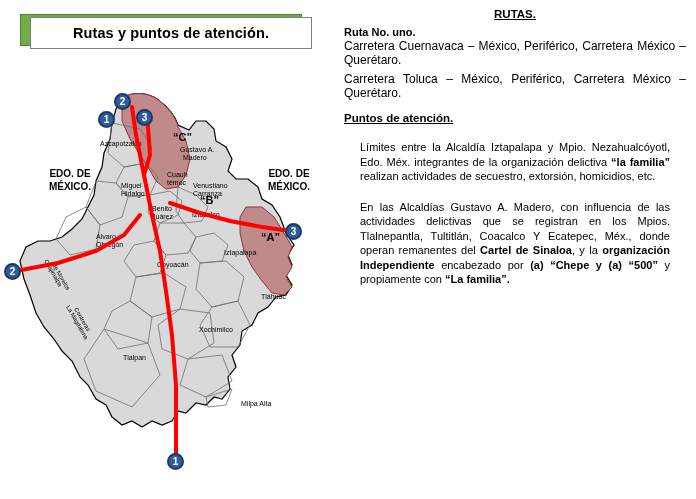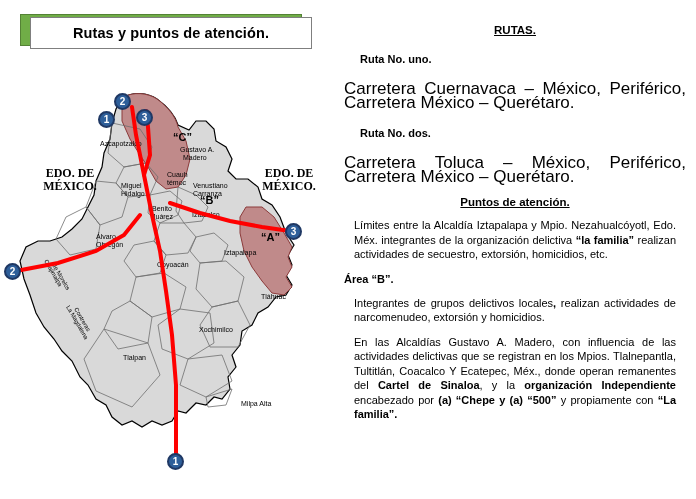--- a/index.html
+++ b/index.html
@@ -60,26 +60,25 @@
     position: absolute;
     left: 0;
     top: 55px;
     width: 400px;
     height: 444px;
   }
   .map-svg { display: block; }
 
   .edo-label {
     position: absolute;
-    font-size: 12px;
+    font-size: 10px;
     font-weight: bold;
     line-height: 13px;
     text-align: center;
     color: #000;
-    font-family: Liberation Serif, serif;
   }
   .edo-left { left: 34px; top: 112px; width: 72px; }
   .edo-right { left: 253px; top: 112px; width: 72px; }
 
   .marker {
     position: absolute;
     width: 17px;
     height: 17px;
     border-radius: 50%;
     background: #2e5f9a;
@@ -106,52 +105,51 @@
     text-align: center;
     font-size: 14.5px;
     font-weight: bold;
     margin: 5px 0 12px 0;
   }
   .section-head {
     text-align: center;
     font-size: 11.5px;
     font-weight: bold;
     text-decoration: underline;
-    margin: 16px 0 5px 0;
+    margin: 0 0 5px 0;
   }
   .route-block { margin-bottom: 2px; }
   .route-name {
     font-size: 11px;
     font-weight: bold;
-    margin: 16px;
+    margin: 0;
     line-height: 14px;
   }
   .route-text {
-    font-size: 17px;
+    font-size: 12px;
     margin: 0 0 5px 0;
     line-height: 14px;
     text-align: justify;
   }
   .points-head {
-    text-align: center;
     font-size: 11.5px;
     font-weight: bold;
     text-decoration: underline;
     margin: 12px 0 8px 0;
   }
   .area-block { margin-bottom: 8px; }
   .area-name {
     font-size: 11px;
     font-weight: bold;
     margin: 0 0 1px 0;
     line-height: 14px;
   }
   .area-text {
     font-size: 11px;
-    margin: 10px;
+    margin: 16px;
     line-height: 14.5px;
     text-align: justify;
   }
   .b { font-weight: bold; }
 
   
   .mlab {
     font-family: "Liberation Sans", sans-serif;
     font-size: 7px;
     fill: #000;
@@ -280,32 +278,27 @@
   <div class="right-panel">
 
 
     <div class="section-head">RUTAS.</div>
 
     <div class="route-block">
       <p class="route-name">Ruta No. uno.</p>
       <p class="route-text">Carretera Cuernavaca – México,  Periférico, Carretera México – Querétaro.</p>
     </div>
     <div class="route-block">
-      <p class="route-name">Ruta No. dos.</p>
       <p class="route-text">Carretera Toluca – México,  Periférico, Carretera México – Querétaro.</p>
     </div>
     <div class="route-block">
     </div>
 
     <div class="points-head">Puntos de atención.</div>
 
     <div class="area-block">
       <p class="area-text"><span>Límites entre la Alcaldía Iztapalapa y Mpio. Nezahualcóyotl, Edo. Méx. integrantes de la organización delictiva </span><span class="b">“la familia”</span><span> realizan actividades de secuestro, extorsión, homicidios, etc.</span></p>
     </div>
     <div class="area-block">
-      <p class="area-name">Área “B”.</p>
-      <p class="area-text"><span>Integrantes de grupos delictivos locales</span><span class="b">,</span><span> realizan actividades de narcomenudeo, extorsión y homicidios.</span></p>
-    </div>
-    <div class="area-block">
       <p class="area-text"><span>En las Alcaldías Gustavo A. Madero, con influencia de las actividades delictivas que se registran en los Mpios. Tlalnepantla, Tultitlán, Coacalco Y Ecatepec, Méx., donde operan remanentes del </span><span class="b">Cartel de Sinaloa</span><span>, y la </span><span class="b">organización Independiente</span><span> encabezado por </span><span class="b">(a) “Chepe y (a) “500”</span><span> y propiamente con </span><span class="b">“La familia”.</span></p>
     </div>
   </div>
 </div>
 
 </body></html>

